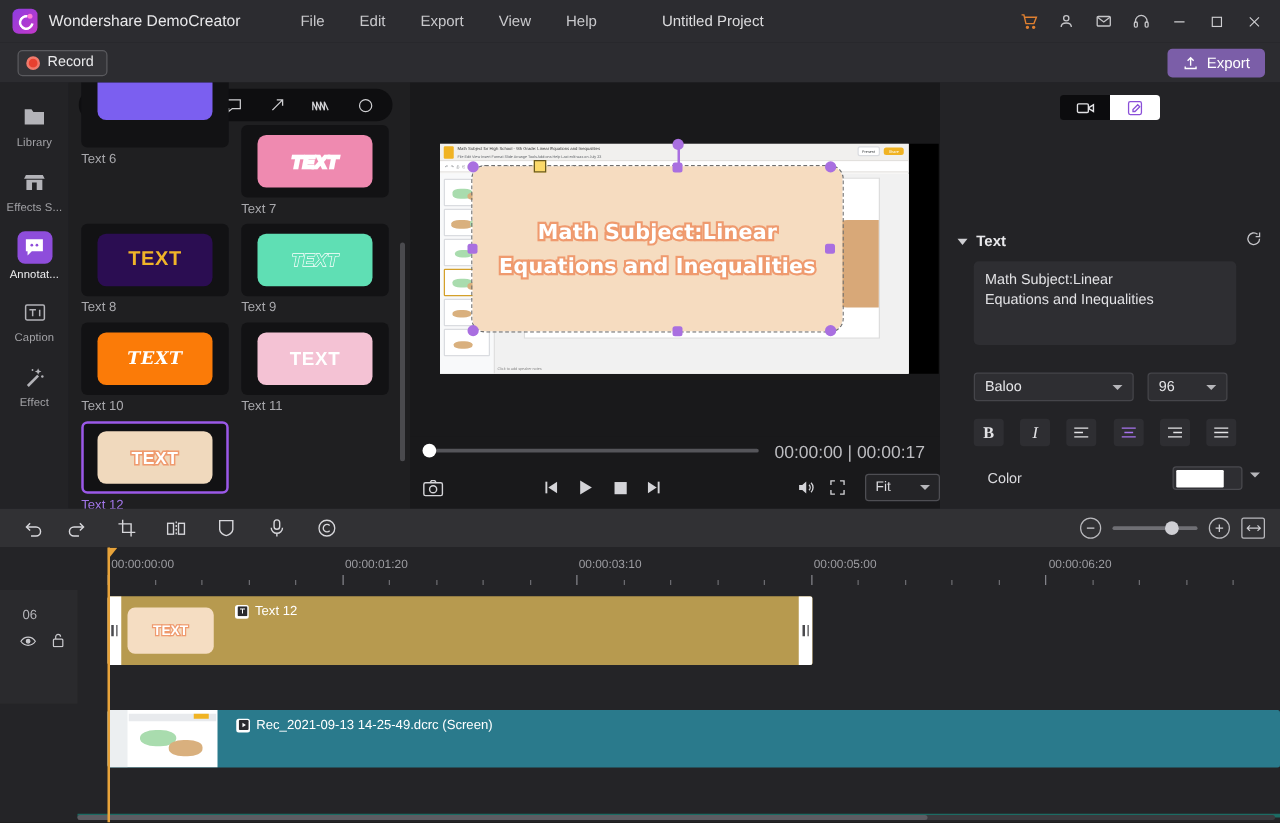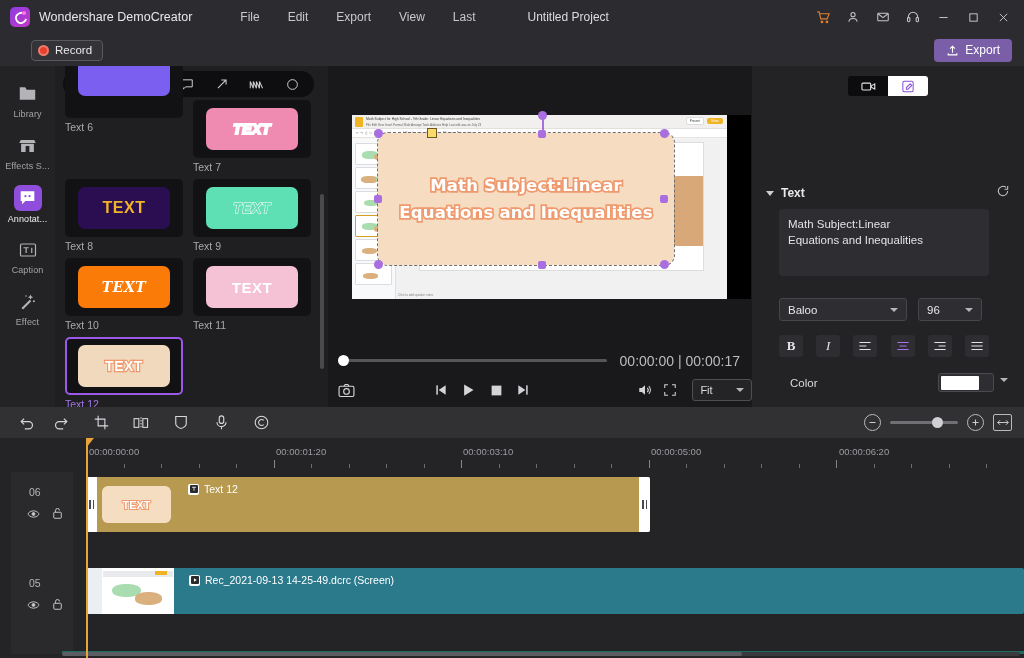--- a/index.html
+++ b/index.html
@@ -45,21 +45,21 @@
   }
   .tb-ico svg { display: block; }
   .win-btn {
     width: 30px; height: 30px; display: flex; align-items: center; justify-content: center;
     color: #cfcfd2;
   }
 
   
   .recordrow {
     position: absolute; left: 0; top: 34px; width: 1024px; height: 32px;
-    background: #2c2c30; display: flex; align-items: center; padding-left: 17px;
+    background: #2c2c30; display: flex; align-items: center;
   }
   .record-btn {
     margin-left: 14px; height: 21px; padding: 0 10px 0 6px;
     border: 1px solid #5a5a5e; border-radius: 4px; background: #343438;
     display: flex; align-items: center; gap: 6px; font-size: 11.5px; color: #e9e9eb;
   }
   .rec-dot { width: 11px; height: 11px; border-radius: 50%; background: #e8402f; border: 2px solid #f07a6c; }
   .export-btn {
     margin-left: auto; margin-right: 12px; height: 23px; padding: 0 12px;
     background: #7b5ea8; border-radius: 4px; color: #fff; font-size: 12px;
@@ -248,21 +248,21 @@
   .timeline { position:absolute; left:0; top:438px; width:1024px; height:220px; background:#242427; }
   .ruler { position:absolute; left:0; top:0; width:1024px; height:34px; background:#242427; }
   .rlabel { position:absolute; top:8px; font-size:9.5px; color:#9d9da2; }
   .tick { position:absolute; bottom:4px; width:1px; background:#6a6a6f; }
   .tick.maj { height:8px; background:#83838a; }
   .tick.min { height:4px; }
   .playhead { position:absolute; left:86px; top:0; width:1.5px; height:220px; background:#e8a33a; z-index:20; }
   .playhead-flag { position:absolute; left:0; top:0; width:8px; height:10px; background:#e8a33a; clip-path: polygon(0 0, 100% 0, 0 100%); }
 
   .track { position:absolute; left:0; width:1024px; }
-  .track-head { position:absolute; left:0; width:62px; height:100%; background:#2a2a2d;margin-left:11px; }
+  .track-head { position:absolute; left:0; width:62px; height:100%; background:#2a2a2d; }
   .tnum { position:absolute; left:18px; top:14px; font-size:10.5px; color:#b5b5ba; }
   .tn-icons { position:absolute; left:16px; top:33px; display:flex; gap:12px; color:#c9c9cd; }
   .clip { position:absolute; top:5px; border-radius:2px; overflow:hidden; }
   .clip-text { background:#b79a4f; }
   .clip-video { background:#2a7a8c; }
   .clip-label { position:absolute; left:0; top:6px; display:flex; align-items:center; gap:5px; font-size:10.5px; color:#fff; white-space:nowrap; }
   .clip-ico { width:11px; height:11px; background:#fff; border-radius:2px; display:flex; align-items:center; justify-content:center; }
   .trim { position:absolute; top:0; width:11px; height:100%; background:#fff; display:flex; align-items:center; justify-content:center; }
   .trim-bars { display:flex; gap:2px; }
   .trim-bars i { display:block; width:1.5px; height:9px; background:#4a4a4e; }
@@ -284,21 +284,21 @@
 <div class="app">
 
   <div class="titlebar">
     <div class="logo"></div>
     <div class="app-title">Wondershare DemoCreator</div>
     <div class="menu">
       <div class="menu-item">File</div>
       <div class="menu-item">Edit</div>
       <div class="menu-item">Export</div>
       <div class="menu-item">View</div>
-      <div class="menu-item">Last</div>
+      <div class="menu-item">Help</div>
     </div>
     <div class="proj-title">Untitled Project</div>
 
     <div class="tb-right">
       <div class="tb-ico" style="color:#e08030">
         <svg width="15" height="15" viewBox="0 0 24 24" fill="none" stroke="currentColor" stroke-width="1.8">
           <path d="M2 3h3l2.6 11.2h10.2L21 6H6"></path>
             <circle cx="9.5" cy="19" r="1.3" fill="currentColor"></circle>
             <circle cx="17.5" cy="19" r="1.3" fill="currentColor"></circle>
         </svg>
@@ -836,37 +836,20 @@
                 <rect x="0" y="0" width="12" height="12" rx="1.5"></rect>
                 <path d="M3 3.4h6M6 3.4v5.2" stroke="#fff" stroke-width="1.2"></path>
               </svg>
           </span>
           <span>Text 12</span>
         </div>
       </div>
     </div>
 
     <div class="track" style="top:125px;height:91px;">
-      <div class="track-head">
-        <div class="tnum">05</div>
-        <div class="tn-icons">
-          <span>
-            <svg width="13" height="10" viewBox="0 0 18 12" fill="none" stroke="currentColor" stroke-width="1.3">
-                <path d="M1 6s3-4.5 8-4.5S17 6 17 6s-3 4.5-8 4.5S1 6 1 6z"></path>
-                <circle cx="9" cy="6" r="2" fill="currentColor"></circle>
-              </svg>
-          </span>
-          <span>
-            <svg width="11" height="12" viewBox="0 0 14 16" fill="none" stroke="currentColor" stroke-width="1.3">
-                <rect x="2" y="7" width="10" height="8" rx="1"></rect>
-                <path d="M4.4 7V4.6a2.6 2.6 0 0 1 5.2 0"></path>
-              </svg>
-          </span>
-        </div>
-      </div>
       <div class="clip clip-video" style="left:86px;width:938px;height:46px;">
         <div class="vthumb">
           <div style="position:absolute;left:0;top:0;width:16px;height:100%;background:#eceff1"></div>
           <div style="position:absolute;left:17px;top:3px;width:70px;height:6px;background:#e8eaed"></div>
           <div style="position:absolute;left:30%;top:34%;width:32%;height:30%;border-radius:45%;background:#a9dcae"></div>
           <div style="position:absolute;left:56%;top:52%;width:30%;height:28%;border-radius:45%;background:#d9b07e"></div>
           <div style="position:absolute;left:78%;top:6%;width:14%;height:10%;background:#f0b323"></div>
         </div>
         <div class="clip-label" style="left:103px">
           <span class="clip-ico">

